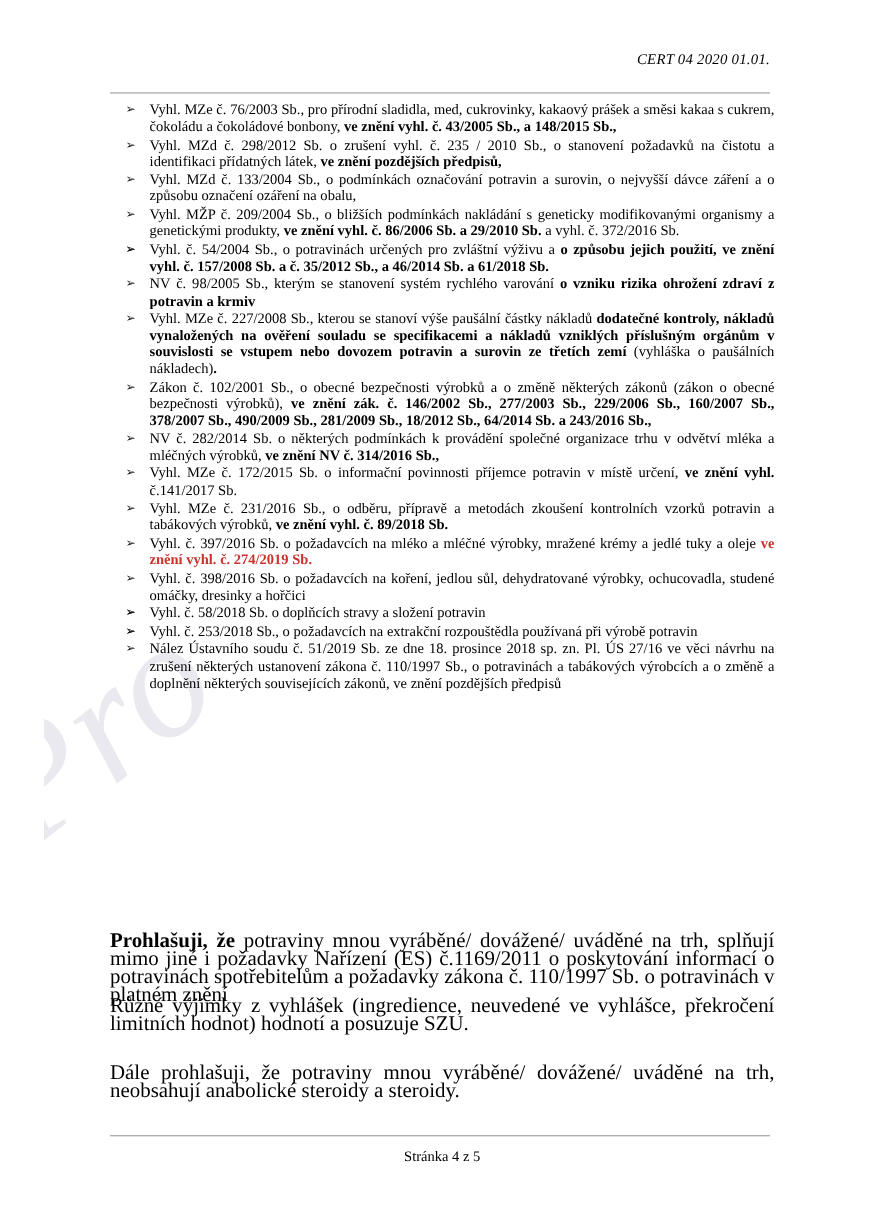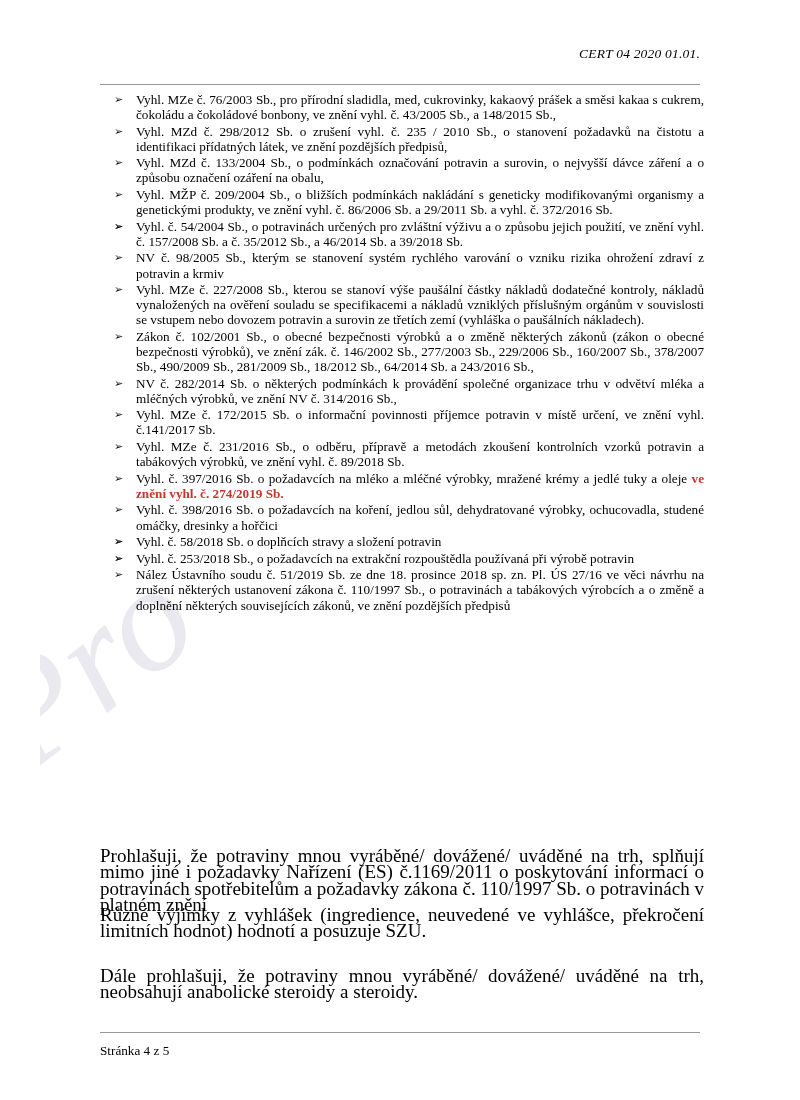--- a/index.html
+++ b/index.html
@@ -85,40 +85,41 @@
   }
   ul.law-list li .bullet {
     position: absolute;
     left: 14px;
     top: 0px;
     font-family: "DejaVu Sans", sans-serif;
     font-size: 11px;
     color: #111;
   }
   .b { font-weight: normal; }
-  .n { font-weight: normal; }
+  .n { font-weight: bold; }
   .red { color: #c9342c; font-weight: bold; }
 
   .declaration {
     position: absolute;
     left: 100px;
     width: 604px;
     font-size: 19px;
     line-height: 16.4px;
     text-align: justify;
   }
   #decl-1 { top: 848px; }
   #decl-2 { top: 907px; }
   #decl-3 { top: 968px; }
 
   .footer {
     position: absolute;
     left: 100px;
     top: 1043px;
     width: 604px;
+    text-align: center;
     font-size: 13.2px;
   }
 </style>
 </head>
 <body>
 
 <div class="page">
 
   <div class="watermark">
     <span>Pro</span>
@@ -142,31 +143,31 @@
         <span class="b">Vyhl. MZd č. 298/2012 Sb. o zrušení vyhl. č. 235 / 2010 Sb., o stanovení požadavků na čistotu a identifikaci přídatných látek,</span><span class="n"> ve znění pozdějších předpisů,</span>
       </li>
 
       <li>
         <span class="bullet">➢</span>
         <span class="b">Vyhl. MZd č. 133/2004 Sb., o podmínkách označování potravin a surovin, o nejvyšší dávce záření a o způsobu označení ozáření na obalu,</span><span class="n"></span>
       </li>
 
       <li>
         <span class="bullet">➢</span>
-        <span class="b">Vyhl. MŽP č. 209/2004 Sb., o bližších podmínkách nakládání s geneticky modifikovanými organismy a genetickými produkty,</span><span class="n"> ve znění vyhl. č. 86/2006 Sb. a 29/2011 Sb. </span><span class="b">a vyhl. č. 372/2016 Sb.</span>
+        <span class="b">Vyhl. MŽP č. 209/2004 Sb., o bližších podmínkách nakládání s geneticky modifikovanými organismy a genetickými produkty,</span><span class="n"> ve znění vyhl. č. 86/2006 Sb. a 29/2010 Sb. </span><span class="b">a vyhl. č. 372/2016 Sb.</span>
       </li>
 
       <li>
         <span class="bullet">➢</span>
         <span class="n"></span>
       </li>
 
       <li>
         <span class="bullet">➢</span>
-        <span class="b">Vyhl. č. 54/2004 Sb., o potravinách určených pro zvláštní výživu a</span><span class="n"> o způsobu jejich použití, ve znění vyhl. č. 157/2008 Sb. a č. 35/2012 Sb., a 46/2014 Sb. a 39/2018 Sb.</span>
+        <span class="b">Vyhl. č. 54/2004 Sb., o potravinách určených pro zvláštní výživu a</span><span class="n"> o způsobu jejich použití, ve znění vyhl. č. 157/2008 Sb. a č. 35/2012 Sb., a 46/2014 Sb. a 61/2018 Sb.</span>
       </li>
 
       <li>
         <span class="bullet">➢</span>
         <span class="b">NV č. 98/2005 Sb., kterým se stanovení systém rychlého varování</span><span class="n"> o vzniku rizika ohrožení zdraví z potravin a krmiv</span>
       </li>
 
       <li>
         <span class="bullet">➢</span>
         <span class="b">Vyhl. MZe č. 227/2008 Sb., kterou se stanoví výše paušální částky nákladů</span><span class="n"> dodatečné kontroly, nákladů vynaložených na ověření souladu se specifikacemi a nákladů vzniklých příslušným orgánům v souvislosti se vstupem nebo dovozem potravin a surovin ze třetích zemí </span><span class="b">(vyhláška o paušálních nákladech)</span><span class="n">.</span>

